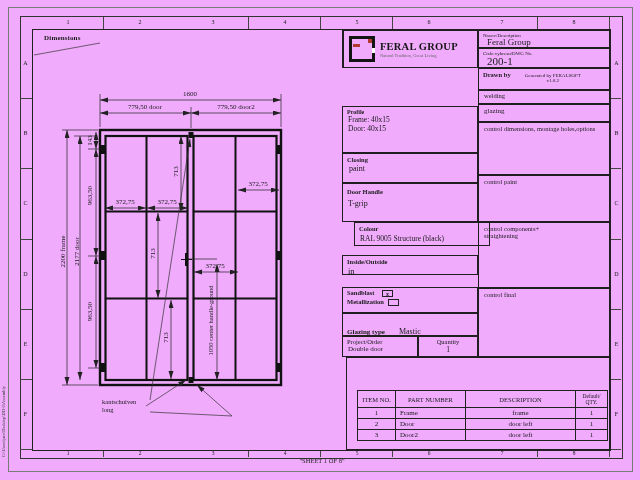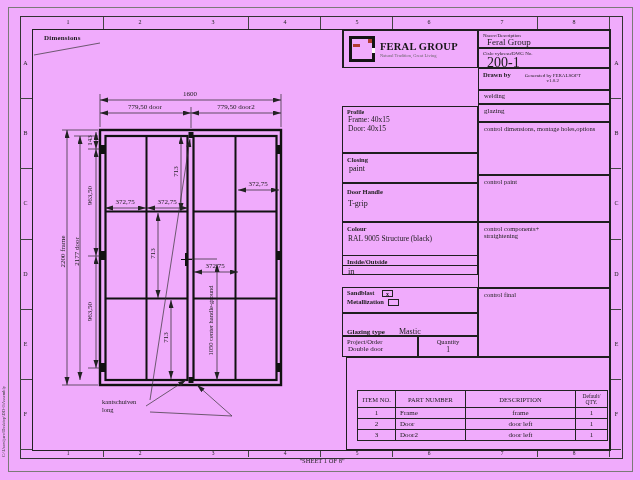--- a/index.html
+++ b/index.html
@@ -205,21 +205,21 @@
   <div class="tbc" style="left:342px;top:153px;width:136px;height:30px">
     <div class="cl" style="font-size:6.5px">Closing</div>
     <div class="cv" style="padding-left:6px">paint</div>
   </div>
 
   <div class="tbc" style="left:342px;top:183px;width:136px;height:39px">
     <div class="cl" style="font-size:6.5px;padding-top:4px">Door Handle</div>
     <div class="cv" style="padding-left:5px;padding-top:4px">T-grip</div>
   </div>
 
-  <div class="tbc" style="left:342px;top:222px;width:136px;height:44px">
+  <div class="tbc" style="left:354px;top:222px;width:136px;height:24px">
     <div class="cl" style="font-size:6.5px">Colour</div>
     <div style="font-size:7.5px;padding-left:5px;padding-top:2px">RAL 9005 Structure (black)</div>
   </div>
 
   <div class="tbc" style="left:342px;top:255px;width:136px;height:20px">
     <div class="cl" style="font-size:6.5px">Inside/Outside</div>
     <div class="cv" style="padding-left:5px;font-size:8.5px">in</div>
   </div>
 
   <div class="tbc" style="left:342px;top:287px;width:136px;height:26px">
@@ -248,21 +248,21 @@
     <div style="font-size:6.5px;text-align:center;padding-top:1px">Quantity</div>
     <div style="font-size:7.5px;text-align:center">1</div>
   </div>
 
   <div class="tbc" style="left:478px;top:29px;width:132px;height:19px;border-width:2px 1px 1px 1px">
     <div class="cl sm">Nazov/Description</div>
     <div style="font-size:9px;padding-left:8px;margin-top:-1px">Feral Group</div>
   </div>
   <div class="tbc" style="left:478px;top:48px;width:132px;height:20px">
     <div class="cl sm">Cislo vykresu/DWG No.</div>
-    <div style="font-size:14px;padding-left:8px;margin-top:-1px">200-1</div>
+    <div style="font-size:11px;padding-left:8px;margin-top:-1px">200-1</div>
   </div>
   <div class="tbc" style="left:478px;top:68px;width:132px;height:22px">
     <div style="display:flex">
       <div class="cl" style="font-size:6.5px">Drawn by</div>
       <div style="margin-left:14px;margin-top:4px;text-align:center">
         <div style="font-size:5px">Generated by FERALSOFT</div>
         <div style="font-size:5px">v1.0.2</div>
       </div>
     </div>
   </div>

